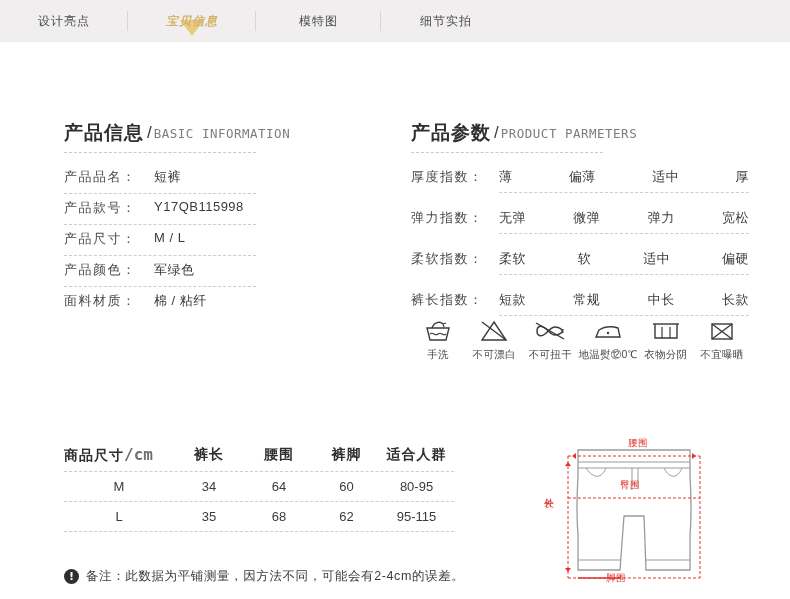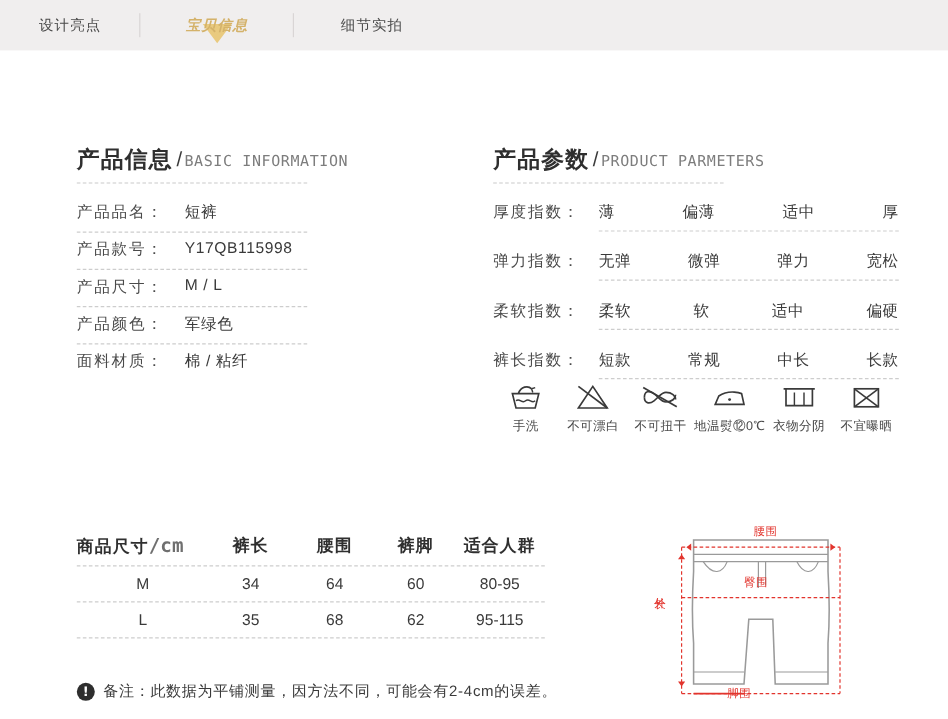--- a/index.html
+++ b/index.html
@@ -30,21 +30,21 @@
     position: relative;
     height: 42px;
     display: flex;
     align-items: center;
     justify-content: center;
     font-size: 12px;
     color: #4a4a4a;
     letter-spacing: 1px;
     white-space: nowrap;
   }
-  .tabbar .tab.t0 { width: 117px; }
+  .tabbar .tab.t0 { width: 128px; }
   .tabbar .tab.t1 { width: 128px; }
   .tabbar .tab.t2 { width: 140px; }
   .tabbar .tab.t3 { width: 125px; }
   .tabbar .tab.t4 { width: 130px; }
   .tabbar .tab .sep {
     position: absolute;
     right: 0; top: 11px;
     width: 1px; height: 20px;
     background: #d9d5d5;
   }
@@ -284,20 +284,24 @@
 <div class="tabbar">
   <div class="tab t0">
     <span class="label">设计亮点</span>
     <span class="sep"></span>
   </div>
   <div class="tab t1 active">
     <span class="arrow"></span>
     <span class="label">宝贝信息</span>
     <span class="sep"></span>
   </div>
+  <div class="tab t3">
+    <span class="label">模特图</span>
+    <span class="sep"></span>
+  </div>
   <div class="tab t4">
     <span class="label">细节实拍</span>
   </div>
 </div>
 
 <div class="sect-head" style="left:64px; top:120px;">
   <span class="cn">产品信息</span>
   <span class="slash">/</span>
   <span class="en">BASIC INFORMATION</span>
 </div>

